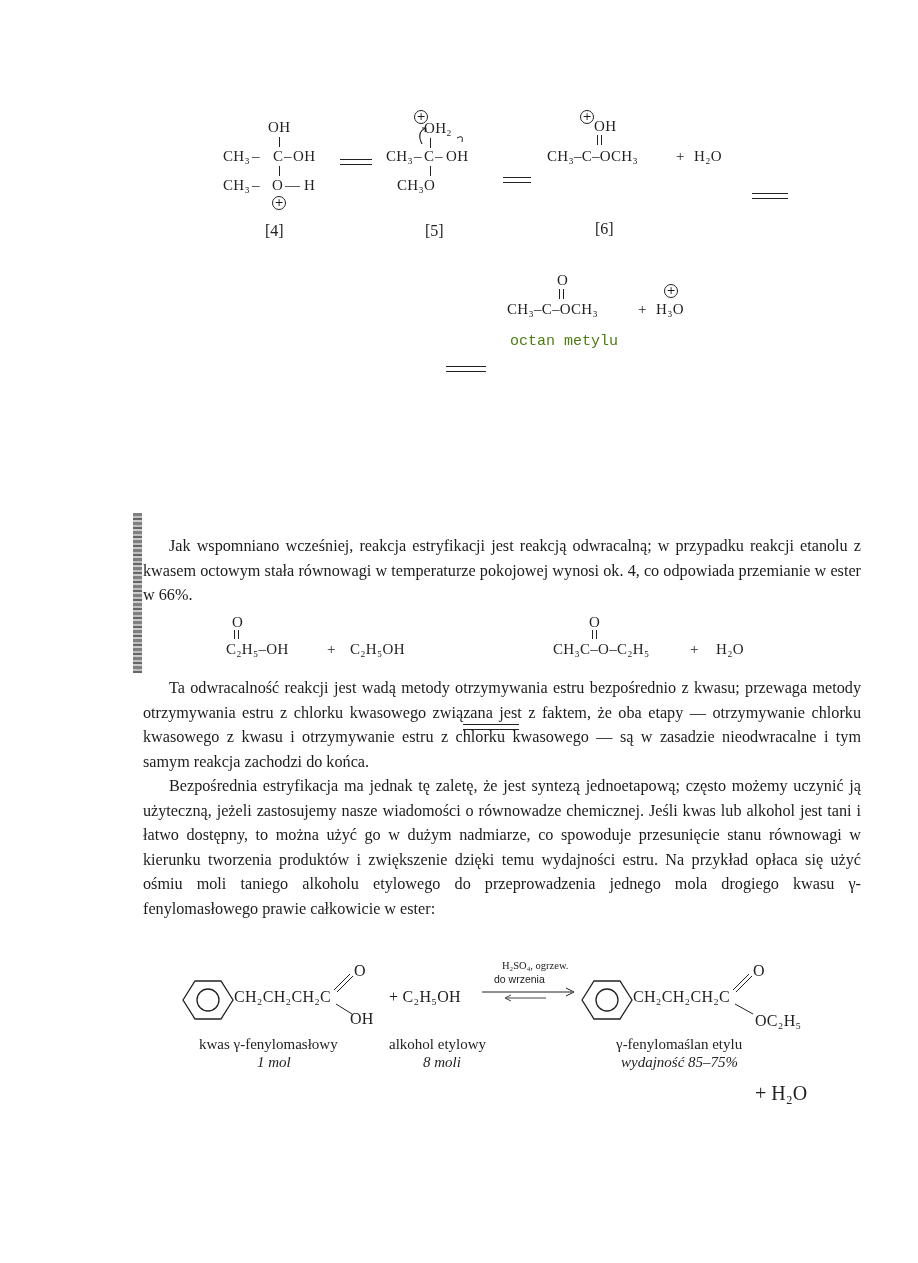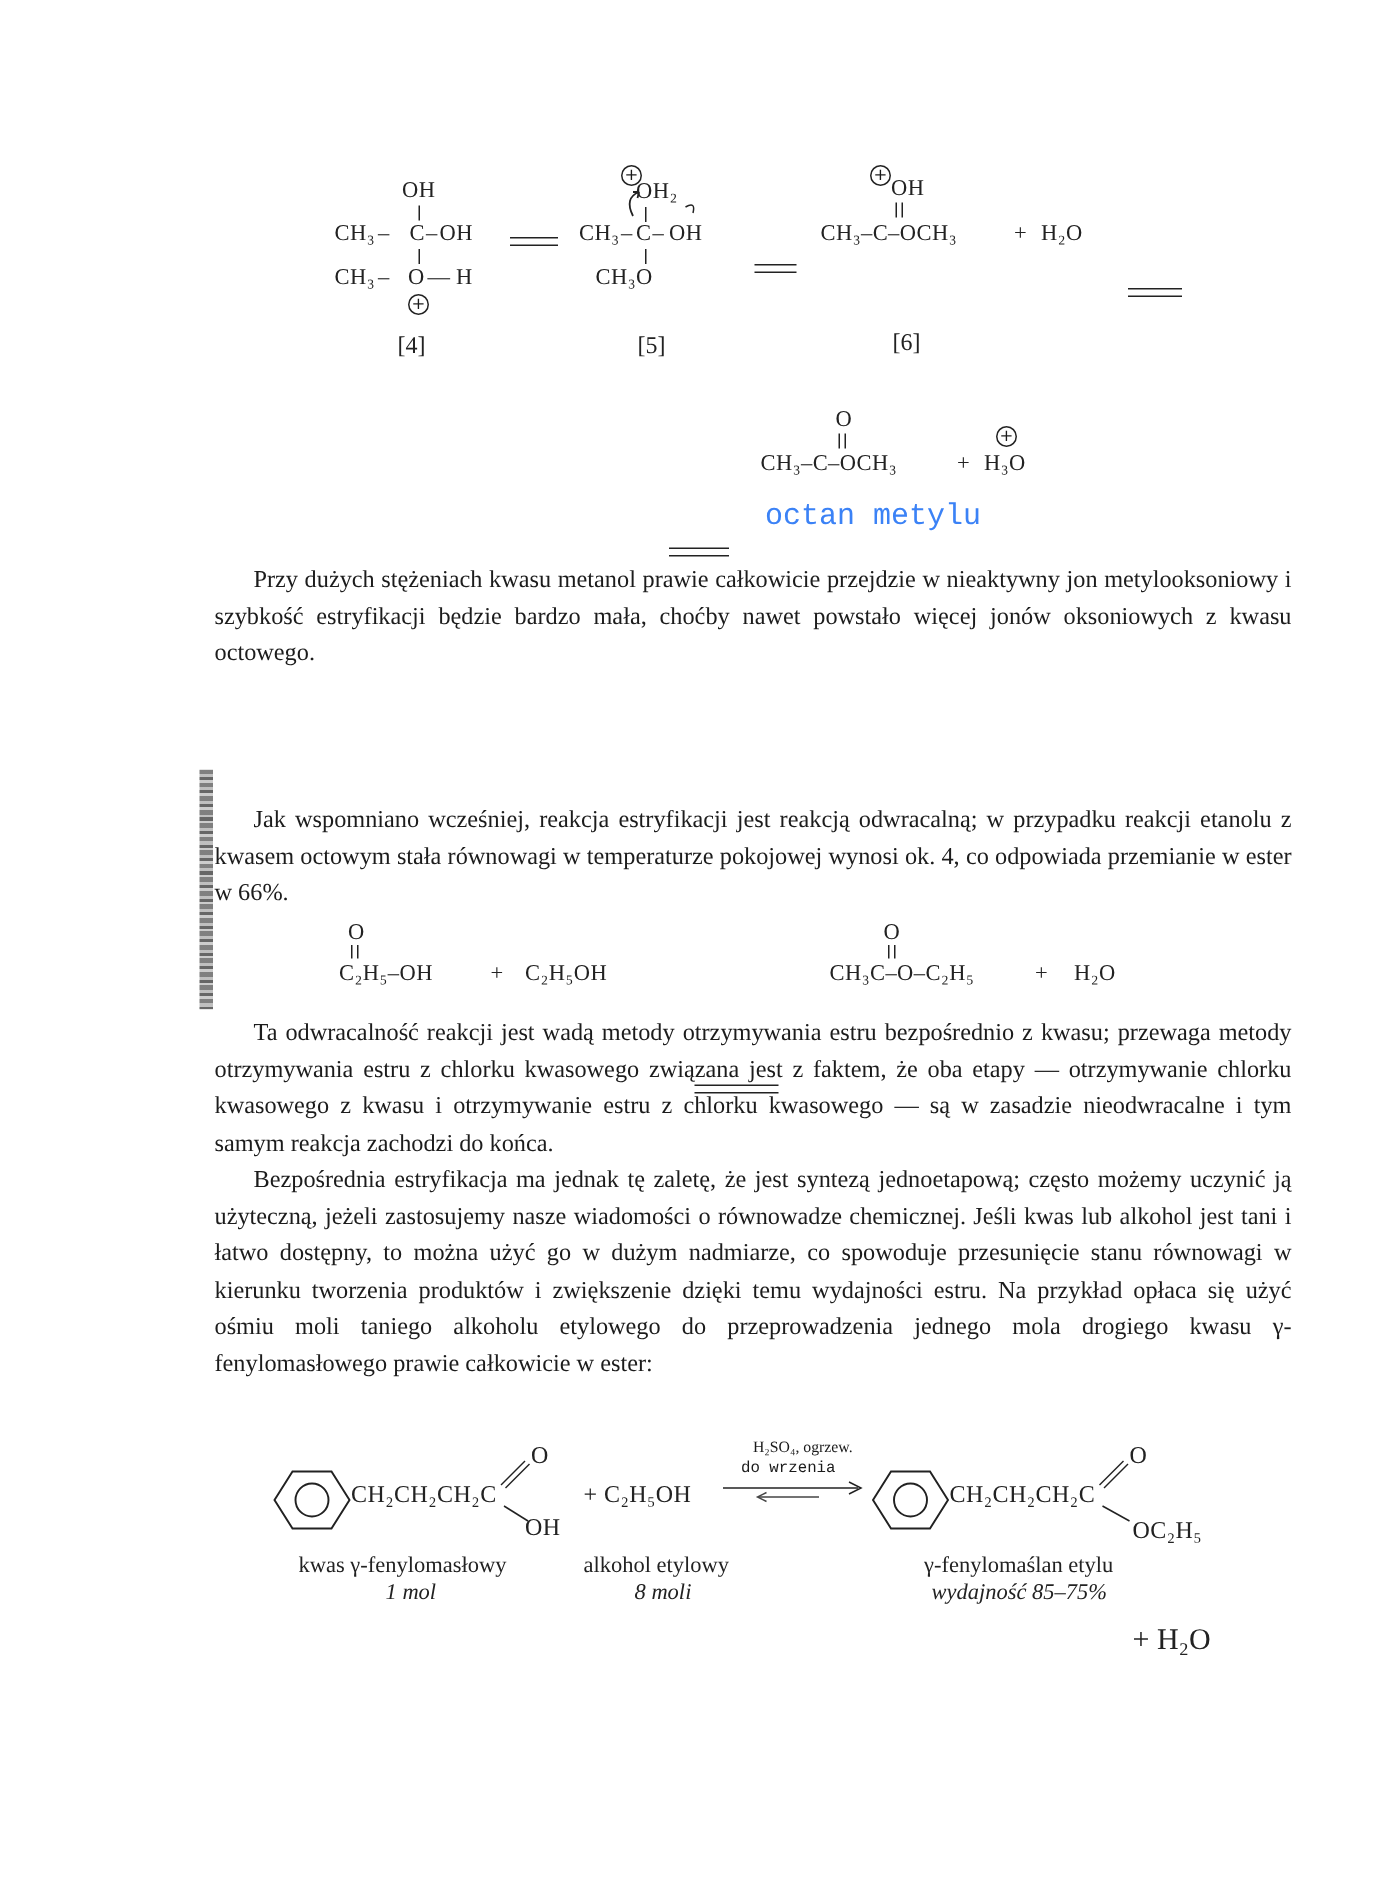--- a/index.html
+++ b/index.html
@@ -1,21 +1,21 @@
 <!DOCTYPE html>
 <html><head>
 <meta charset="utf-8">
 <style>
   html, body { margin: 0; padding: 0; background: #ffffff; }
   body { width: 918px; height: 1263px; position: relative; overflow: hidden;
          font-family: "Liberation Serif", "DejaVu Serif", serif; color: #1a1a1a; }
   .abs { position: absolute; white-space: nowrap; }
   .chem { font-family: Liberation Serif, serif; font-size: 15px; color: #222; letter-spacing: 0.3px; }
   .lbl { font-family: "Liberation Serif", serif; font-size: 16px; color: #222; }
-  .mono { font-family: "Liberation Mono", "DejaVu Sans Mono", monospace; font-size: 20px; color: #3b82f6; }
+  .mono { font-family: "Liberation Mono", "DejaVu Sans Mono", monospace; font-size: 15px; color: #4d7c0f; }
   .para { position: absolute; left: 143px; width: 718px; font-size: 16.2px; line-height: 24.5px;
           text-align: justify; color: #1c1c1c; }
   .para p { margin: 0; }
   .indent { text-indent: 26px; }
   .plus-circle { display:inline-block; width: 12px; height: 12px; border: 1px solid #222; border-radius: 50%;
                  font-size: 11px; line-height: 11px; text-align: center; font-family: "DejaVu Sans", sans-serif; }
   .eq-arrow { display: inline-block; width: 32px; height: 10px; position: relative; vertical-align: middle; }
   .eq-arrow::before { content:""; position:absolute; left:0; right:0; top:2px; border-top:1.3px solid #222; }
   .eq-arrow::after { content:""; position:absolute; left:0; right:0; top:7px; border-top:1.3px solid #222; }
   .scan-bar { position: absolute; left: 133px; top: 513px; width: 9px; height: 160px;
@@ -92,21 +92,20 @@
   <div class="bond-d" style="left:559px;top:289px;height:10px;"></div>
   <span class="abs plus-circle" style="left:664px;top:284px;">+</span>
   <span class="abs chem" style="left:507px;top:301px;">CH₃–C–OCH₃</span>
   <span class="abs chem" style="left:638px;top:301px;">+</span>
   <span class="abs chem" style="left:656px;top:301px;">H₃O</span>
   <span class="abs mono" style="left:510px;top:333px;">octan metylu</span>
 </div>
 
 
 <div class="para" style="top:374px;">
-  <p class="indent">Przy dużych stężeniach kwasu metanol prawie całkowicie przejdzie w nieaktywny jon metylooksoniowy i szybkość estryfikacji będzie bardzo mała, choćby nawet powstało więcej jonów oksoniowych z kwasu octowego.</p>
 </div>
 
 <div class="scan-bar"></div>
 
 <div class="para" style="top:519px;margin-top:15px;">
   <p class="indent">Jak wspomniano wcześniej, reakcja estryfikacji jest reakcją odwracalną; w przypadku reakcji etanolu z kwasem octowym stała równowagi w temperaturze pokojowej wynosi ok. 4, co odpowiada przemianie w ester w 66%.</p>
 </div>
 
 
 <div>
@@ -138,21 +137,21 @@
   <svg class="abs" style="left:330px;top:968px;" width="30" height="50">
     <line x1="4" y1="22" x2="20" y2="6" stroke="#222" stroke-width="1"></line>
     <line x1="7" y1="24" x2="23" y2="8" stroke="#222" stroke-width="1"></line>
     <line x1="6" y1="36" x2="22" y2="46" stroke="#222" stroke-width="1"></line>
   </svg>
   <span class="abs chem" style="left:354px;top:962px;font-size:16px;">O</span>
   <span class="abs chem" style="left:350px;top:1010px;font-size:16px;">OH</span>
   <span class="abs chem" style="left:389px;top:988px;font-size:16px;">+ C₂H₅OH</span>
 
   <span class="abs" style="left:482px;top:960px;font-size:10.5px;font-family:'Liberation Serif',serif;margin-left:20px;">H₂SO₄, ogrzew.</span>
-  <span class="abs" style="left:494px;top:973px;font-size:10.5px;font-family:Liberation Mono, monospace;">do wrzenia</span>
+  <span class="abs" style="left:494px;top:973px;font-size:10.5px;font-family:Liberation Sans, sans-serif;">do wrzenia</span>
   <svg class="abs" style="left:480px;top:987px;" width="98" height="16">
     <line x1="2" y1="5" x2="92" y2="5" stroke="#222" stroke-width="1"></line>
     <path d="M86 1 L94 5 L86 9" fill="none" stroke="#222" stroke-width="1"></path>
     <line x1="26" y1="11" x2="66" y2="11" stroke="#444" stroke-width="1"></line>
     <path d="M31 8 L25 11 L31 14" fill="none" stroke="#444" stroke-width="1"></path>
   </svg>
 
   <svg class="abs" style="left:580px;top:979px;" width="54" height="42">
     <polygon points="2,21 14,2 40,2 52,21 40,40 14,40" fill="none" stroke="#222" stroke-width="1.3"></polygon>
     <circle cx="27" cy="21" r="11" fill="none" stroke="#222" stroke-width="1.3"></circle>

